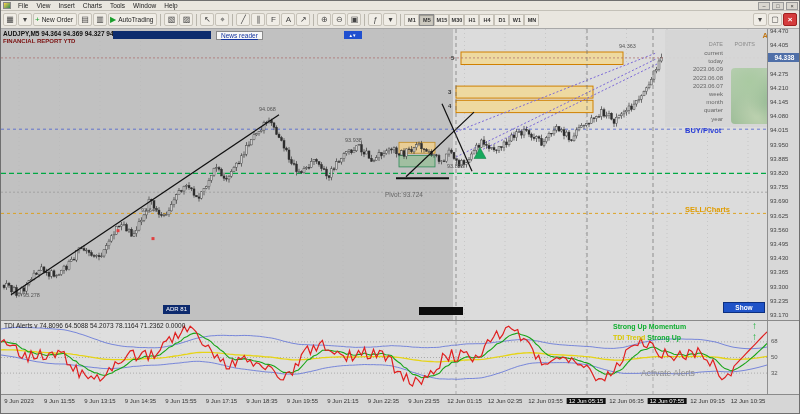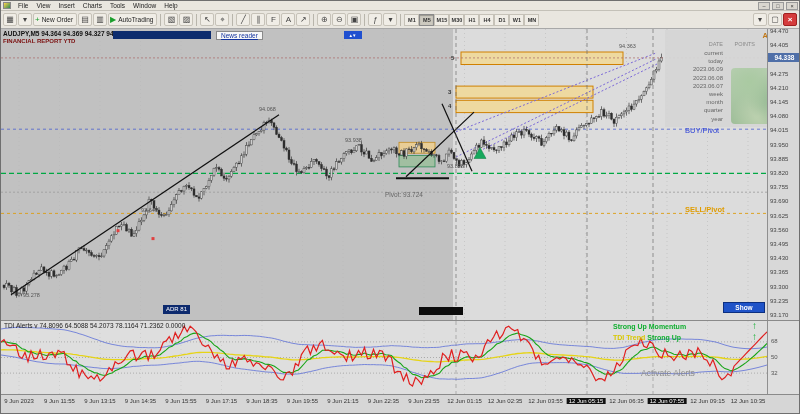--- a/index.html
+++ b/index.html
@@ -22,21 +22,21 @@
   .tspacer{flex:1}
   
   .chart-area{position:absolute;left:0;top:28px;width:766px;height:291px;background:#cfcfcf;overflow:hidden}
   #chart-svg{position:absolute;left:0;top:0}
   svg{font-family:"Liberation Sans",sans-serif}
   .symbol-info{position:absolute;left:2px;top:1px;font-size:6.5px;font-weight:bold;color:#111;z-index:6}
   .report-label{position:absolute;left:2px;top:9px;font-size:6px;font-weight:bold;color:#7a0d0d;z-index:6}
   .banner{position:absolute;left:112px;top:2px;width:98px;height:8px;background:#0c2c6e;z-index:6}
   .news-reader{position:absolute;left:215px;top:2px;height:9px;line-height:8px;padding:0 4px;background:#f7f7f7;border:1px solid #8a8a8a;color:#13339f;font-size:6.5px;text-decoration:underline;z-index:6}
   .collapse-box{position:absolute;left:343px;top:2px;width:18px;height:8px;background:#2050d0;color:#fff;font-size:5px;line-height:8px;text-align:center;letter-spacing:1px;z-index:6}
-  .buy-pivot{position:absolute;left:684px;top:97px;font-size:7.5px;font-weight:normal;color:#2b3fd6;z-index:6}
+  .buy-pivot{position:absolute;left:684px;top:97px;font-size:7.5px;font-weight:bold;color:#2b3fd6;z-index:6}
   .sell-pivot{position:absolute;left:684px;top:176px;font-size:7.5px;font-weight:bold;color:#e09c00;z-index:6}
   .pivot-text{position:absolute;left:384px;top:162px;font-size:6.5px;color:#666;z-index:6}
   .adr-label{position:absolute;left:162px;top:276px;height:9px;line-height:9px;padding:0 3px;background:#0d2a6e;color:#fff;font-size:6px;z-index:6}
   .dark-box{position:absolute;left:418px;top:278px;width:44px;height:8px;background:#0c0c0c;z-index:6}
   .show-button{position:absolute;left:750px;top:273px;width:14px;height:11px;background:#1f53c8;border:1px solid #0c2f80;color:#fff;font-size:6.5px;font-weight:bold;text-align:center;line-height:10px;z-index:7;overflow:visible;white-space:nowrap;width:42px;left:722px}
   
   .panel{position:absolute;left:664px;top:1px;width:132px;height:97px;background:rgba(213,213,213,.95);z-index:5}
   .panel-title{position:absolute;right:4px;top:1px;color:#c07818;font-weight:bold;font-size:7.5px}
   .panel-header{position:absolute;left:2px;top:11px;right:3px;display:grid;grid-template-columns:56px 32px 1fr;color:#8a8a8a;font-size:5.5px}
   .panel-header span{text-align:right}
@@ -824,21 +824,21 @@
           </div>
           <div class="prow">
             <span class="pdate">year</span>
             <span class="ppoints"></span>
             <span class="pmoney">10.87 %</span>
           </div>
         </div>
     </div>
 
     <div class="buy-pivot">BUY/Pivot</div>
-    <div class="sell-pivot">SELL/Pivot</div>
+    <div class="sell-pivot">SELL/Charts</div>
     <div class="pivot-text">Pivot: 93.724</div>
     <div class="adr-label">ADR 81</div>
     <div class="dark-box"></div>
     <div class="show-button">Show</div>
   </div>
 
   <div class="price-scale" id="price-scale">
     <div class="price-tag" style="top: 24.3812px;">94.338</div>
   <span class="pslabel" style="top: -1px;">94.470</span>
       <span class="pslabel" style="top: 13.2px;">94.405</span>

